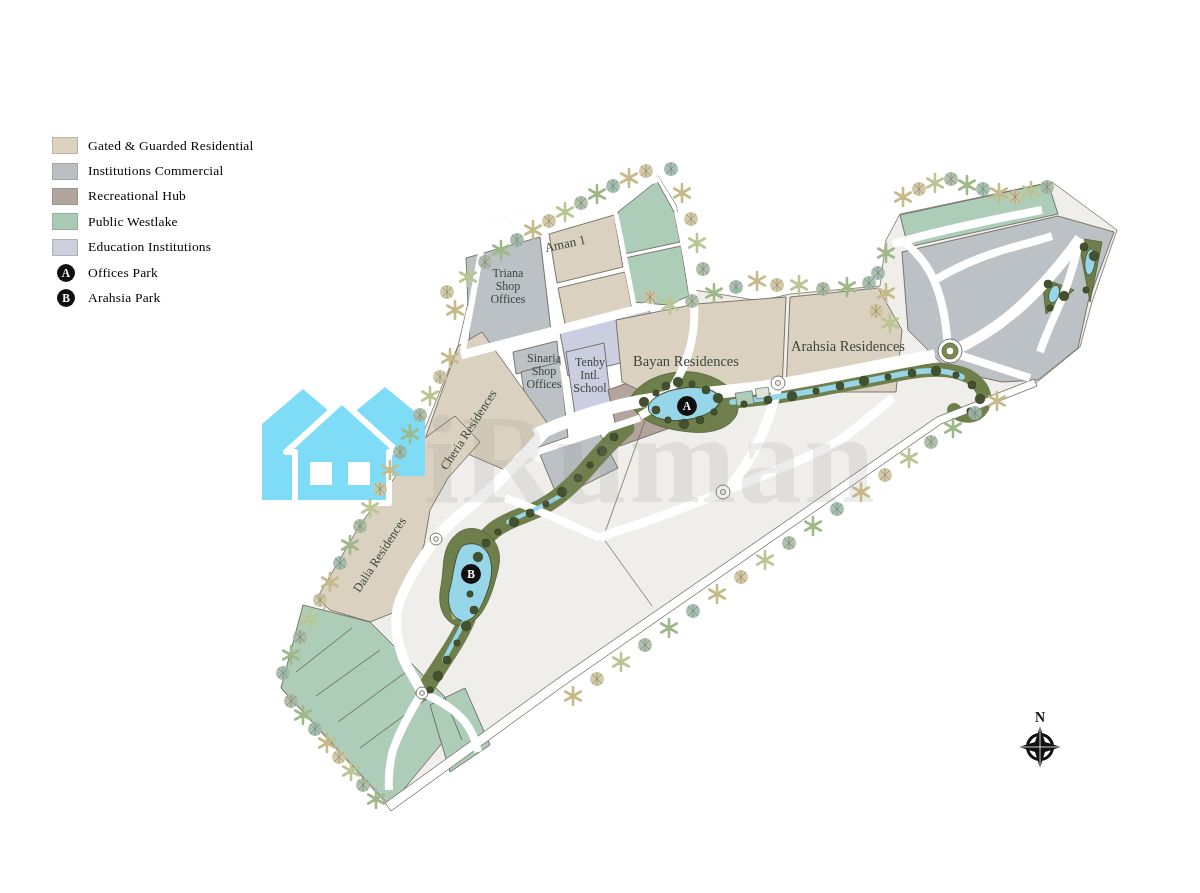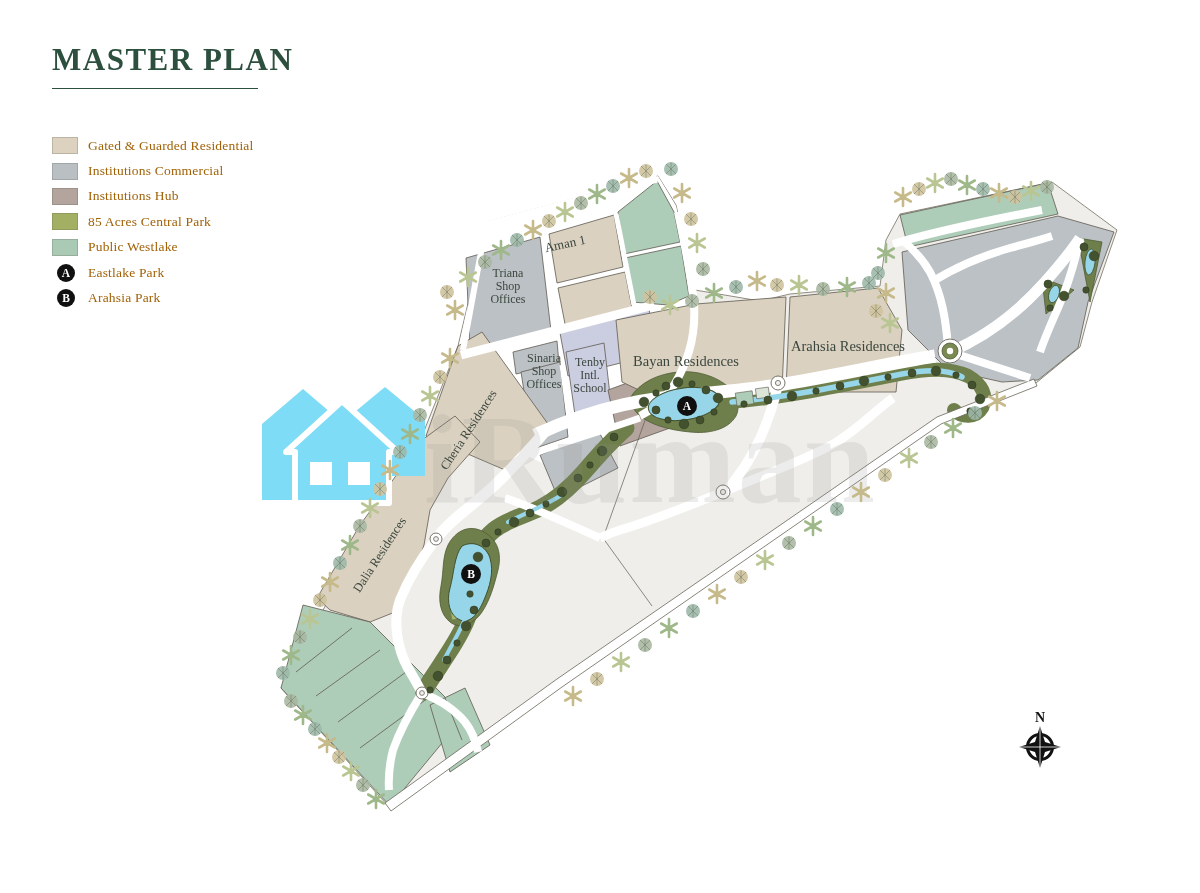--- a/index.html
+++ b/index.html
@@ -7,21 +7,21 @@
           font-family:"Liberation Serif",serif;}
   .hdr{position:absolute;left:52px;top:42px;}
   .hdr h1{margin:0;font-size:31px;font-weight:600;letter-spacing:1.5px;color:#2d4f3e;}
   .hdr .rule{width:206px;border-top:1.6px solid #2d4f3e;margin-top:10px;}
   .legend{position:absolute;left:52px;top:133px;}
   .lrow{display:flex;align-items:center;height:25.4px;}
   .swatch{width:26px;height:17px;margin-right:10px;border:1px solid rgba(90,90,80,.25);box-sizing:border-box;}
   .mcirc{width:18px;height:18px;margin-left:5px;margin-right:13px;border-radius:50%;
          background:#101010;color:#fff;font-size:11.5px;font-weight:bold;
          display:flex;align-items:center;justify-content:center;}
-  .llabel{font-size:13.5px;color:#a16207;letter-spacing:.2px;}
+  .llabel{font-size:13.5px;color:#000000;letter-spacing:.2px;}
   svg{position:absolute;left:0;top:0;}
   svg text{font-family:"Liberation Serif",serif;}
 </style>
 </head>
 <body>
 
 <div class="canvas">
 
   <svg width="1200" height="893" viewBox="0 0 1200 893">
 
@@ -537,49 +537,45 @@
       </g>
 
     <g>
       <text x="1040" y="722" text-anchor="middle" font-size="14" font-weight="bold" fill="#111">N</text>
       <circle cx="1040" cy="747" r="12.5" fill="none" stroke="#111" stroke-width="3"></circle>
       <path d="M1040,726 L1045,742 L1061,747 L1045,752 L1040,768 L1035,752 L1019,747 L1035,742 Z" fill="#111"></path>
       <path d="M1040,726 L1040,768 M1019,747 L1061,747" stroke="#fff" stroke-width="0.8"></path>
     </g>
   </svg>
 
-  <div class="hdr">
-    <h1>MASTER PLAN</h1>
-    <div class="rule"></div>
-  </div>
 
   <div class="legend" id="legend">
       <div class="lrow">
         <span class="swatch" style="background: rgb(221, 210, 191);"></span>
         <span class="llabel">Gated &amp; Guarded Residential</span>
       </div>
       <div class="lrow">
         <span class="swatch" style="background: rgb(185, 191, 195);"></span>
         <span class="llabel">Institutions Commercial</span>
       </div>
       <div class="lrow">
         <span class="swatch" style="background: rgb(179, 164, 158);"></span>
-        <span class="llabel">Institutions Hub</span>
-      </div>
-      <div class="lrow">
-        <span class="swatch" style="background: rgb(163, 176, 100);"></span>
-        <span class="llabel">85 Acres Central Park</span>
+        <span class="llabel">Recreational Hub</span>
       </div>
       <div class="lrow">
         <span class="swatch" style="background: rgb(171, 202, 182);"></span>
         <span class="llabel">Public Westlake</span>
       </div>
       <div class="lrow">
+        <span class="swatch" style="background: rgb(205, 207, 223);"></span>
+        <span class="llabel">Education Institutions</span>
+      </div>
+      <div class="lrow">
         <span class="mcirc">A</span>
-        <span class="llabel">Eastlake Park</span>
+        <span class="llabel">Offices Park</span>
       </div>
       <div class="lrow">
         <span class="mcirc">B</span>
         <span class="llabel">Arahsia Park</span>
       </div>
     </div>
 
 </div>
 
 </body></html>

